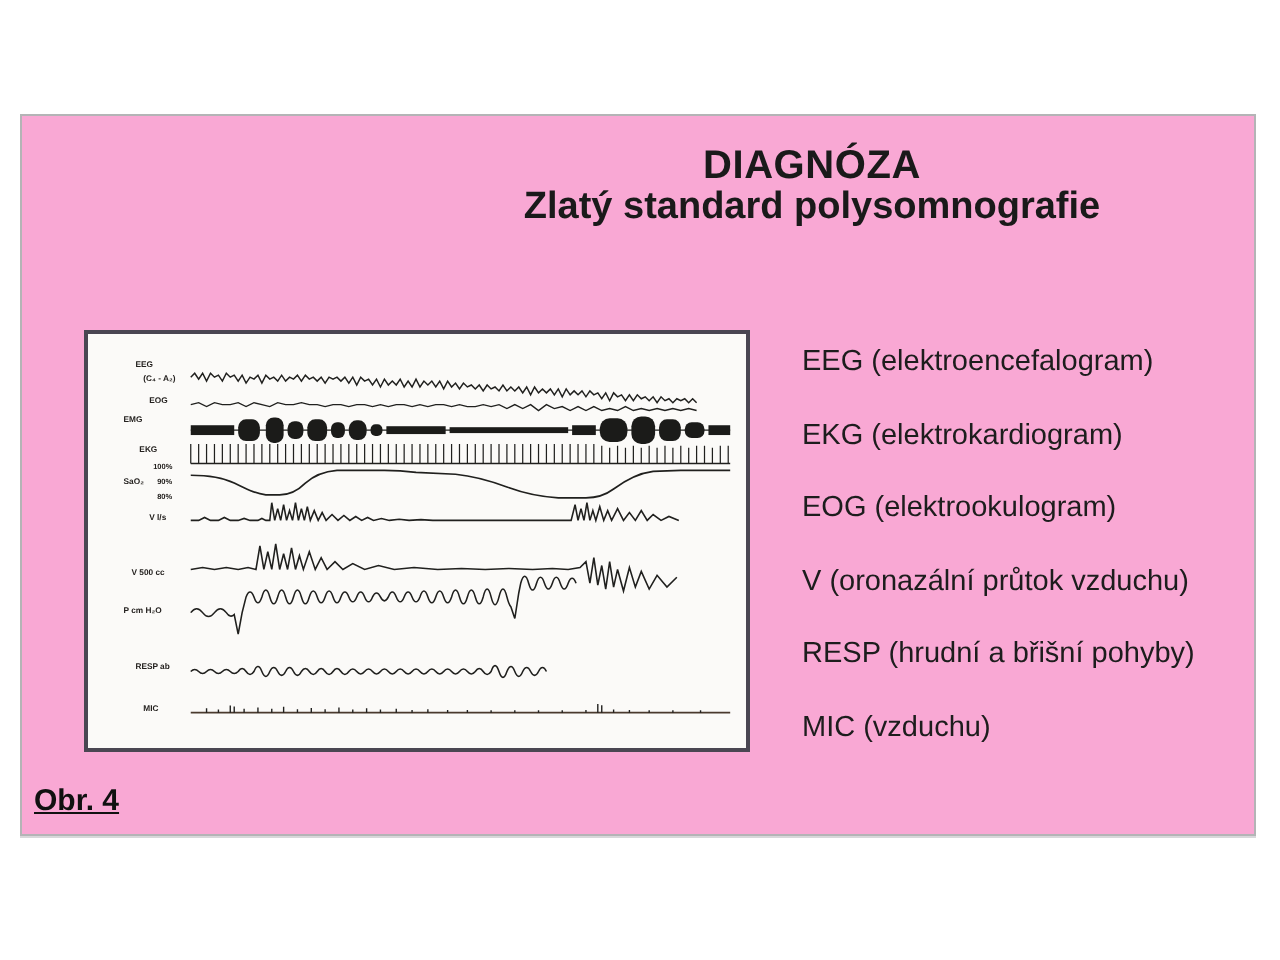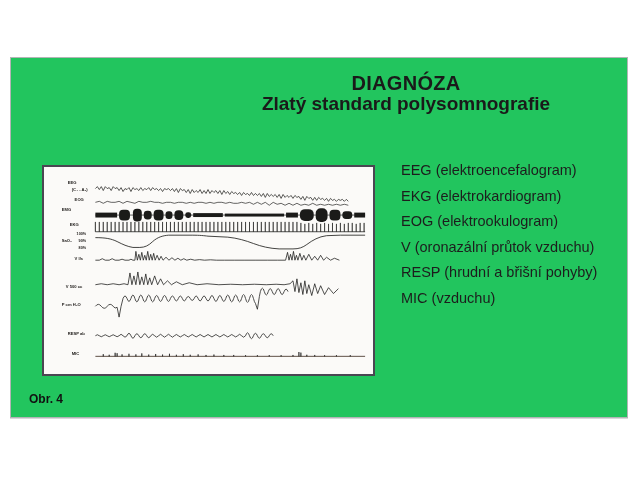--- a/index.html
+++ b/index.html
@@ -11,21 +11,21 @@
     font-family: "Liberation Sans", sans-serif;
     overflow: hidden;
   }
 
   #slide {
     position: absolute;
     left: 10px;
     top: 57px;
     width: 618px;
     height: 361px;
-    background: #22c55e;
+    background: #f9a8d4;
     border: 1px solid #b4b4b6;
     box-sizing: border-box;
     box-shadow: 0 1px 0 #d8d8da;
   }
 
   
   #title-block {
     position: absolute;
     left: 180px;
     top: 14px;
@@ -51,43 +51,45 @@
     position: absolute;
     left: 390px;
     top: 100px;
     width: 225px;
   }
   .legend-item {
     font-size: 14.5px;
     color: #1d1d1d;
     line-height: 25.6px;
     white-space: nowrap;
+    margin-top: 11px;
   }
 
   
   #figure {
     position: absolute;
     left: 31px;
     top: 107px;
     width: 333px;
     height: 211px;
     background: #fbfaf8;
     border: 2px solid #4a4652;
     box-sizing: border-box;
   }
   #figure svg { display: block; width: 100%; height: 100%; }
 
   
   #caption {
     position: absolute;
-    left: 18px;
+    left: 6px;
     top: 334px;
-    font-size: 12px;
+    font-size: 15px;
     font-weight: bold;
     color: #111111;
+    text-decoration: underline;
   }
 
   .chlabel { font-family: "Liberation Sans", sans-serif; fill: #23201e; }
 </style>
 </head>
 <body>
 
 <div id="slide">
 
   <div id="title-block">

